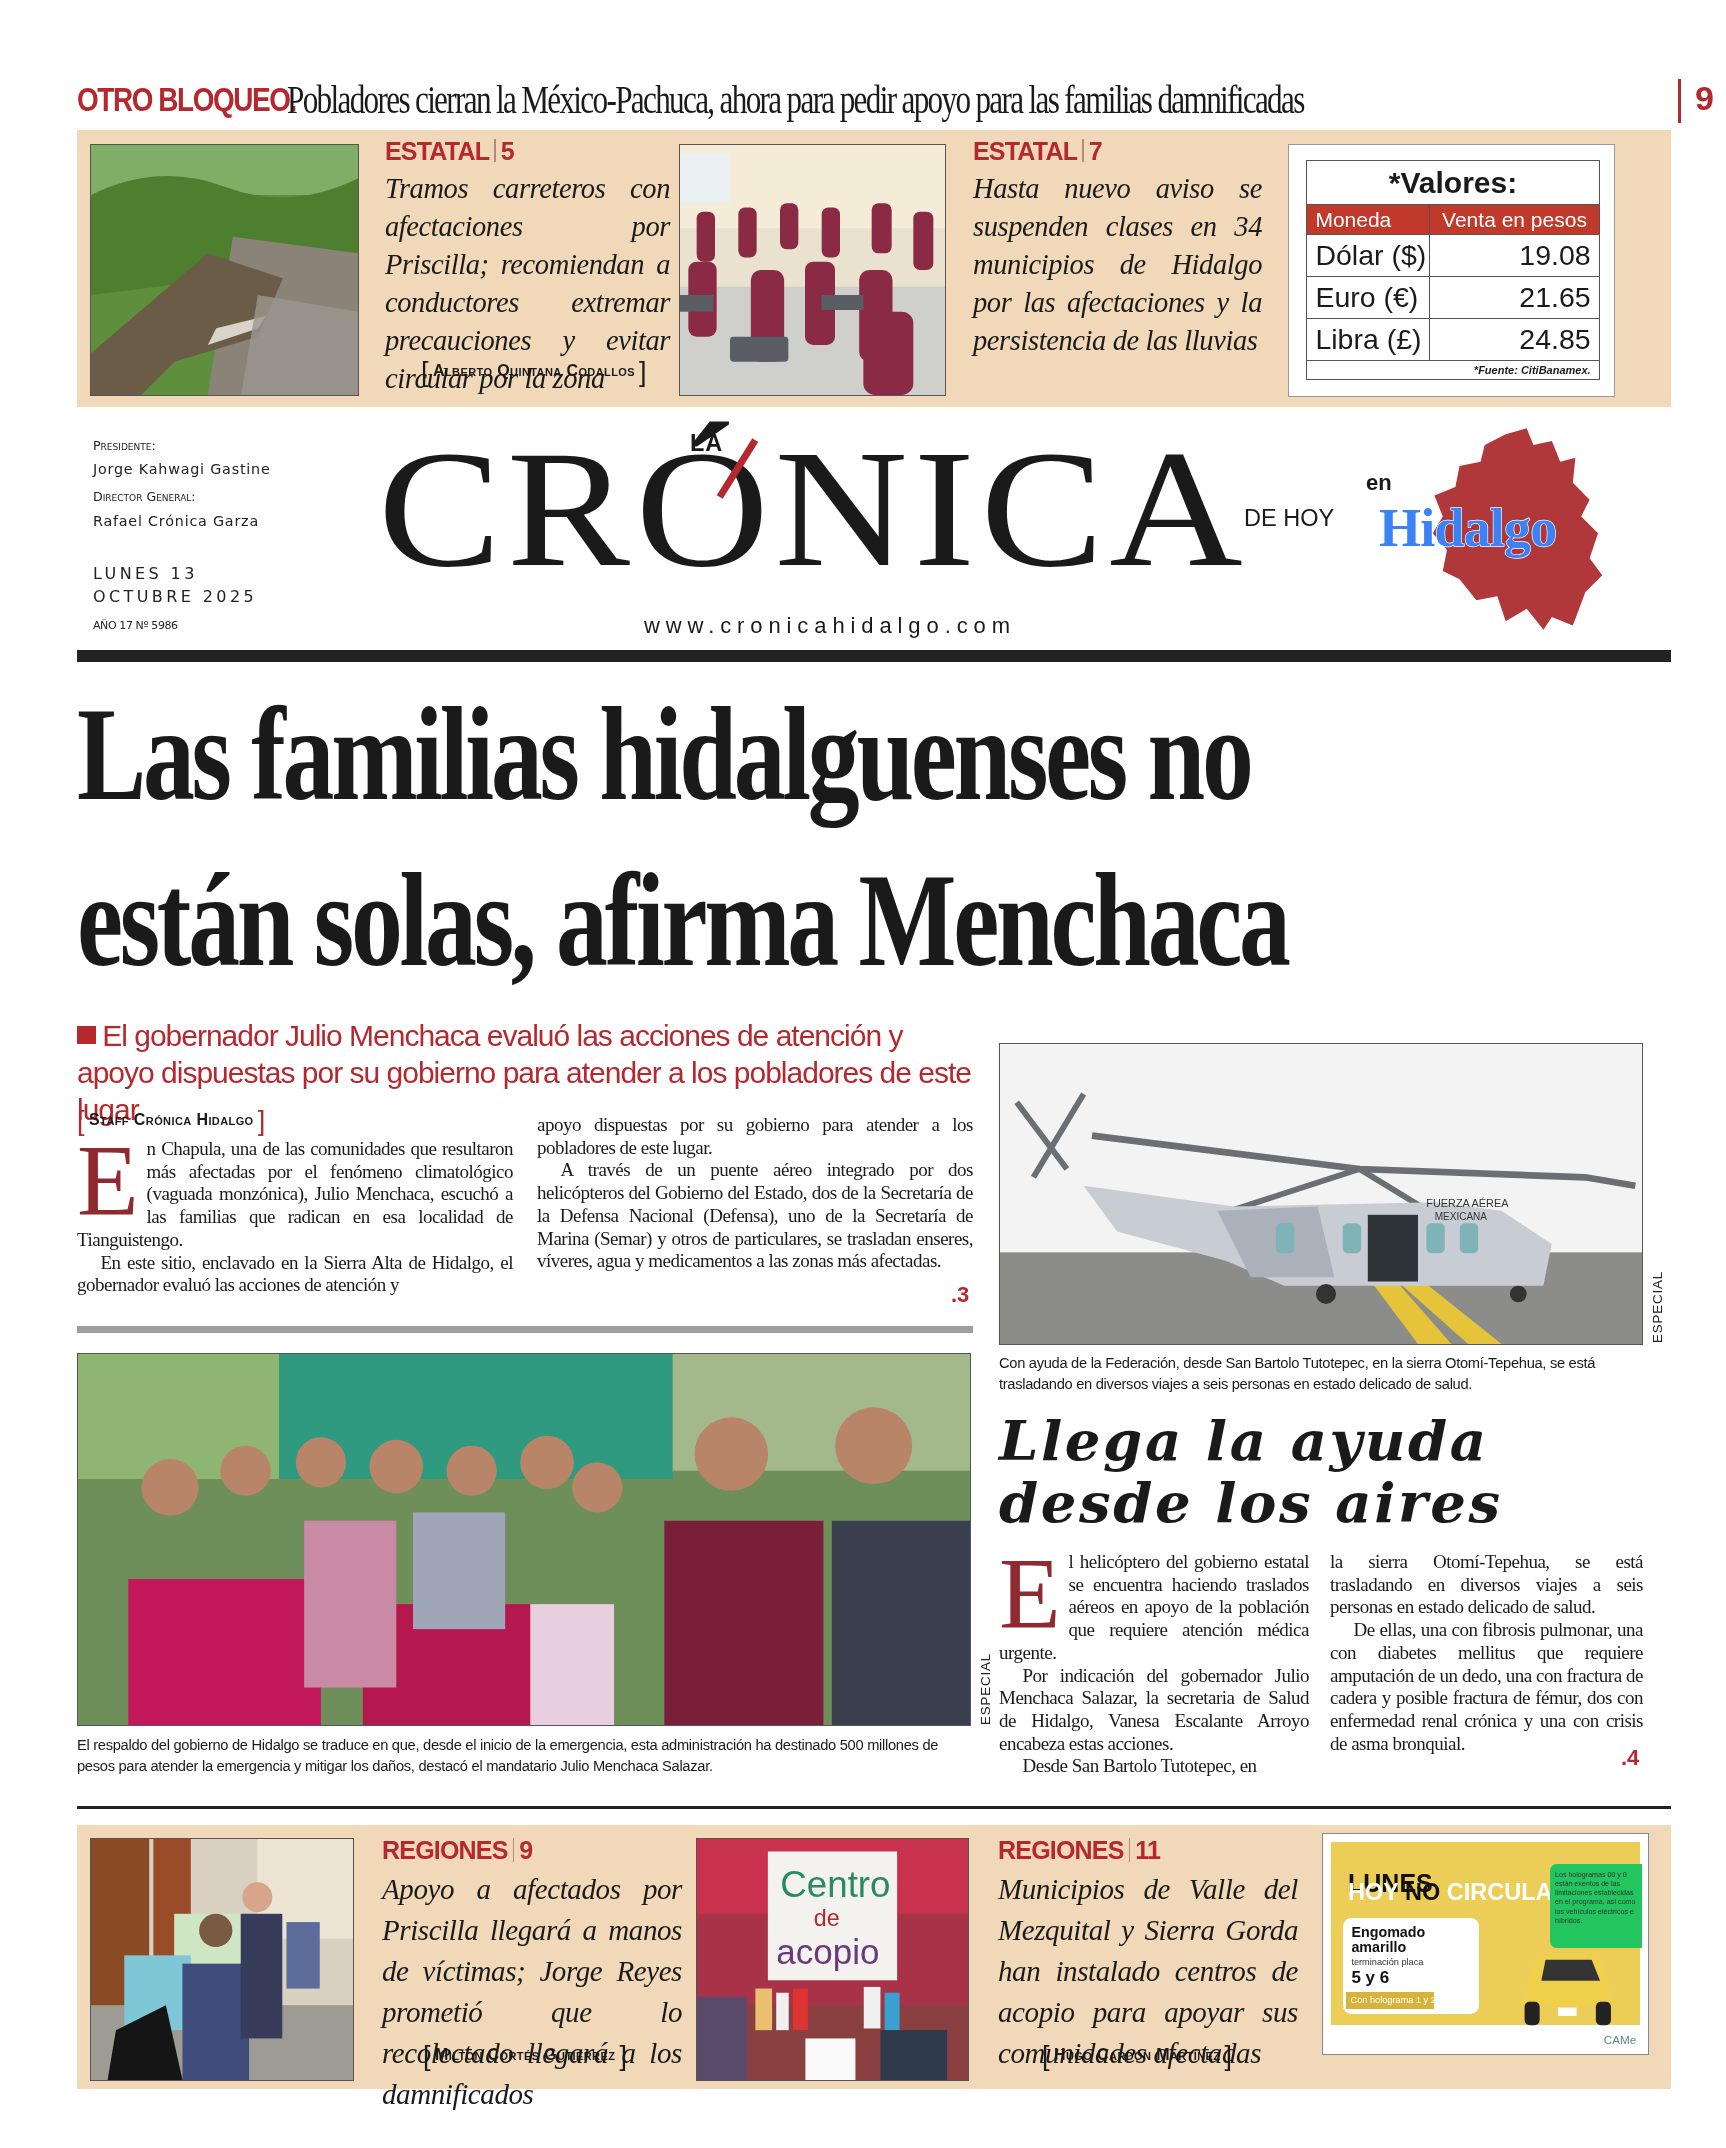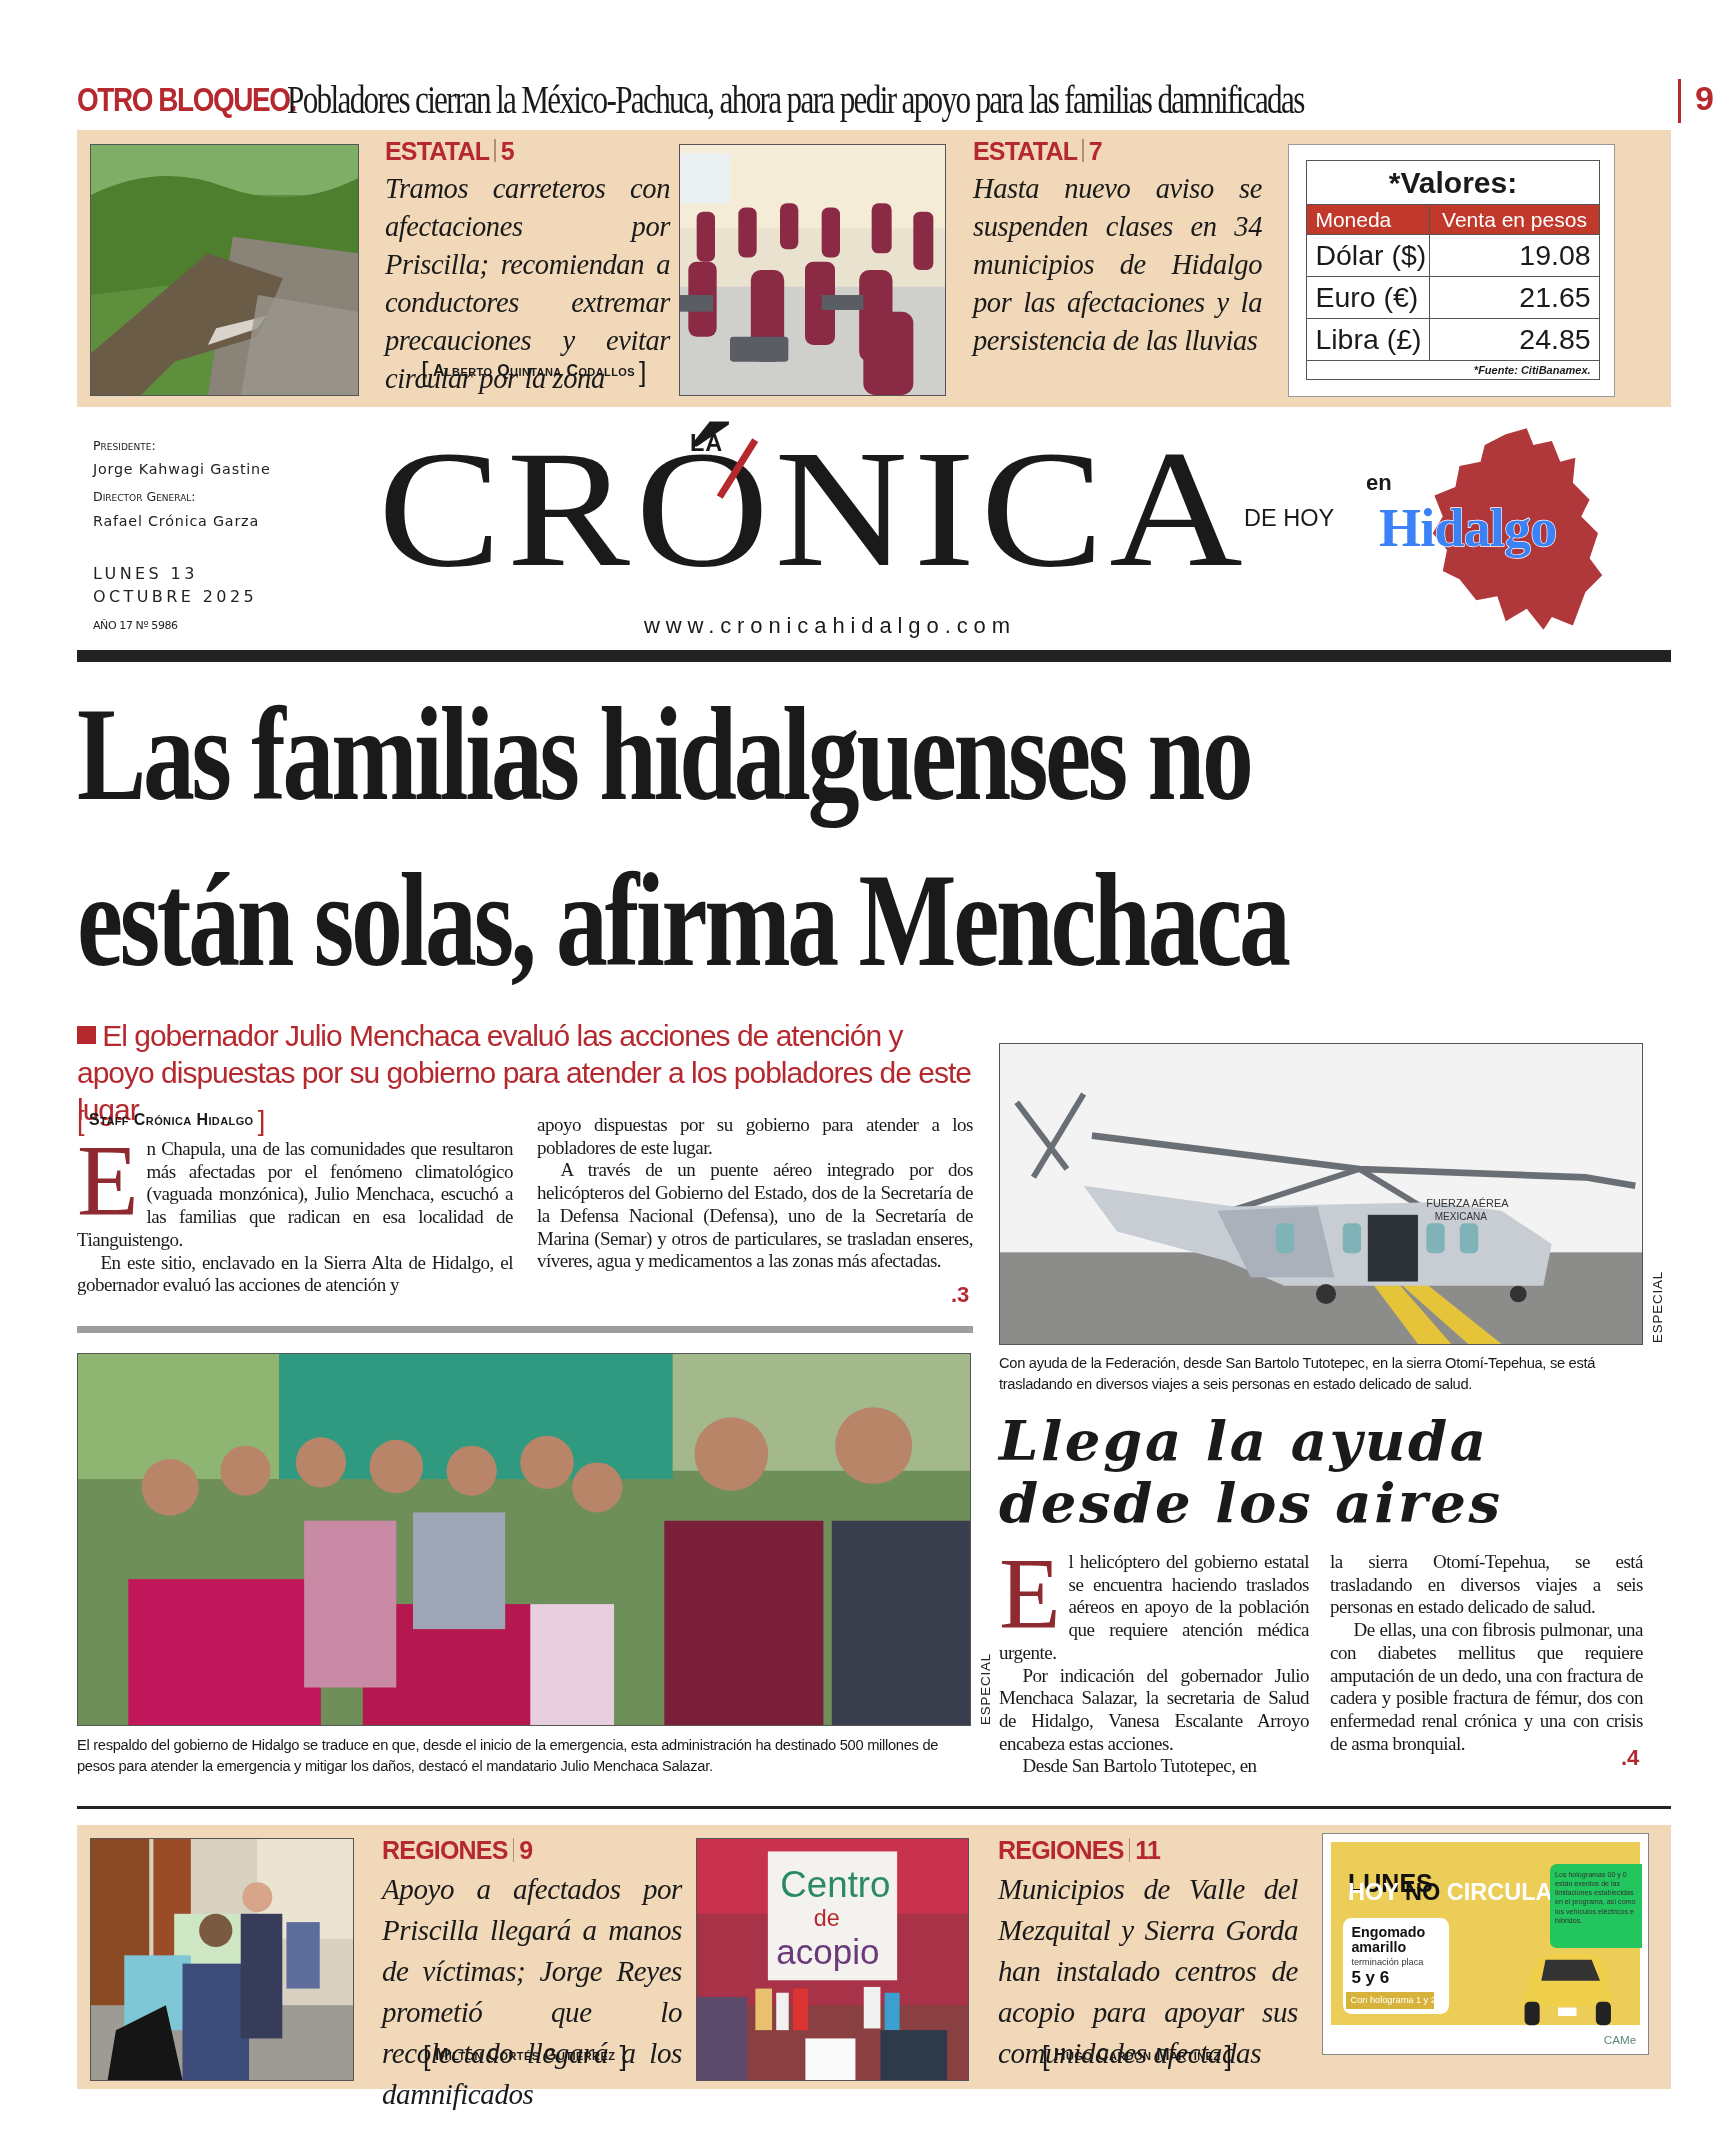--- a/index.html
+++ b/index.html
@@ -75,21 +75,21 @@
 
   #heli-headline { left: 999px; top: 1410px; width: 638px; font-family: "DejaVu Serif", serif; font-weight: bold; font-style: italic; font-size: 55px; line-height: 62px; letter-spacing: 2.5px; white-space: nowrap; transform: scaleX(1.02); transform-origin: left top; }
   .gray-rule { position: absolute; background: #9e9e9e; }
 
   
   #hnc { left: 1322px; top: 1833px; width: 327px; height: 222px; background: #fff; border: 1.7px solid #888; overflow: hidden; }
   #hnc .panel { position: absolute; left: 8.4px; top: 8.4px; width: 309px; height: 183px; background: #eccd57; }
   #hnc .t1 { position: absolute; left: 25px; top: 18.5px; font-family: "Liberation Sans", sans-serif; font-weight: bold; font-size: 25px; color: #111; margin-top: 16px; }
   #hnc .t2 { position: absolute; left: 25px; top: 45px; font-family: "Liberation Sans", sans-serif; font-weight: bold; font-size: 23.5px; color: #fff; white-space: nowrap; }
   #hnc .t2 b { color: #111; }
-  #hnc .card { position: absolute; left: 20px; top: 84px; width: 106px; height: 96px; background: #fff; border-radius: 8.4px; }
+  #hnc .card { position: absolute; left: 20px; top: 84px; width: 136px; height: 96px; background: #fff; border-radius: 8.4px; }
   #hnc .card .e1 { position: absolute; left: 8.4px; top: 6.7px; font-family: "Liberation Sans", sans-serif; font-weight: bold; font-size: 14.3px; line-height: 15px; color: #111; }
   #hnc .card .e2 { position: absolute; left: 8.4px; top: 39px; font-family: "Liberation Sans", sans-serif; font-size: 9.2px; color: #333; }
   #hnc .card .e3 { position: absolute; left: 8.4px; top: 50px; font-family: "Liberation Sans", sans-serif; font-weight: bold; font-size: 17px; color: #111; }
   #hnc .card .e4 { position: absolute; left: 3.4px; top: 74px; width: 88px; height: 17px; background: #d8b33c; font-family: "Liberation Sans", sans-serif; font-size: 9.2px; color: #fff; padding: 2.5px 4.2px; white-space: nowrap; }
   #hnc .note { position: absolute; left: 227px; top: 30px; width: 92px; height: 84px; background: #22c55e; border-radius: 6.7px 0 0 6.7px; font-family: "Liberation Sans", sans-serif; font-size: 7.1px; line-height: 9.2px; padding: 6.7px 5px; color: #333; }
   #hnc .footer { position: absolute; right: 11.7px; bottom: 8.4px; font-family: "Liberation Sans", sans-serif; font-size: 11.7px; color: #5b8a80; }
 </style>
 </head>
 <body>
 

